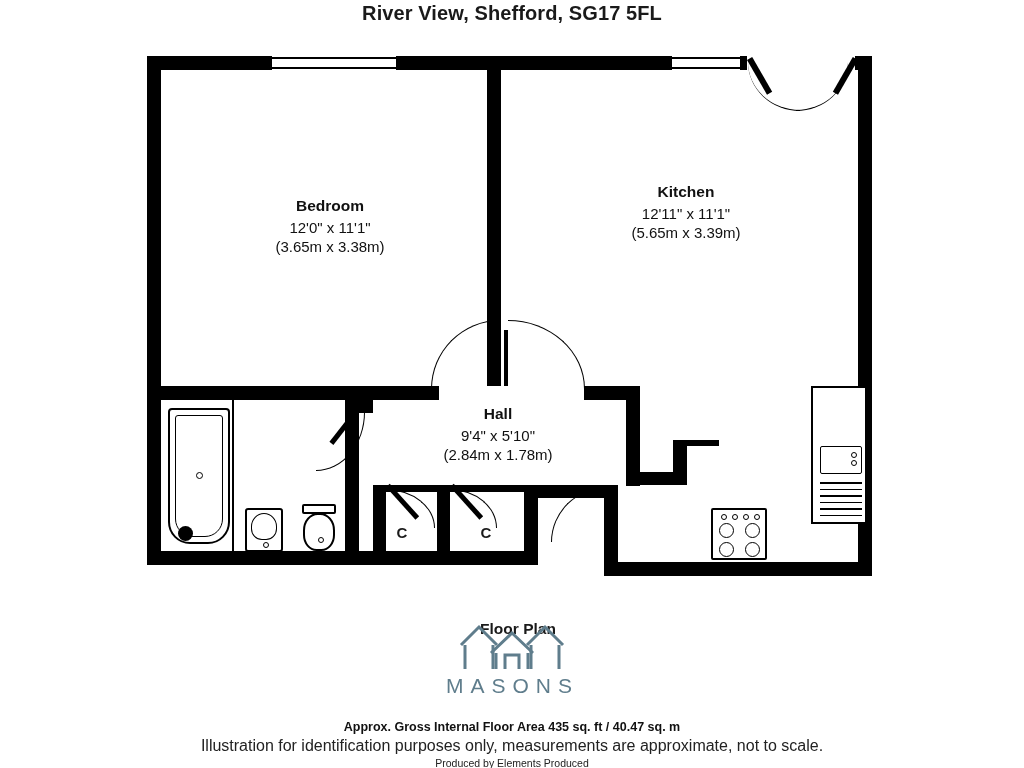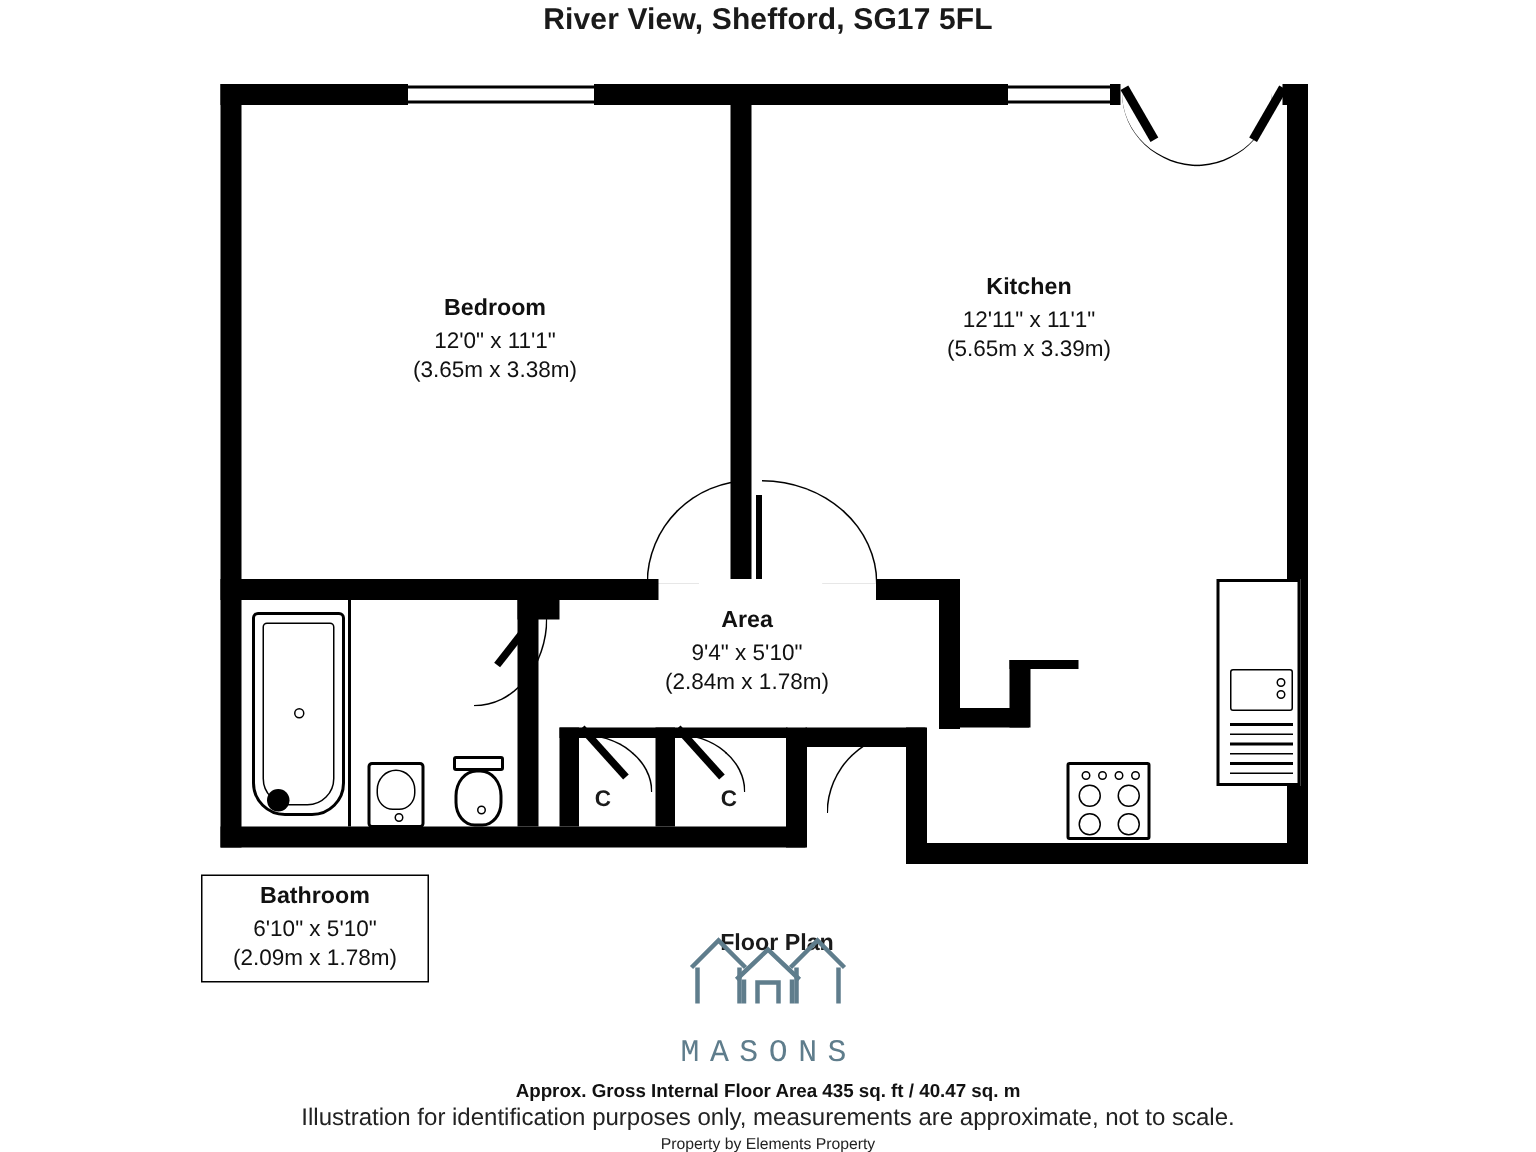--- a/index.html
+++ b/index.html
@@ -193,22 +193,22 @@
   #logo-wrap {
     position: absolute;
     left: 0; top: 615px; width: 1024px;
     text-align: center;
   }
   #logo-mark svg { display: block; margin: 0 auto; }
   #logo-text {
     font-size: 21px;
     letter-spacing: 7px;
     color: #5f7d8c;
-    font-family: Liberation Mono, monospace;
-    margin-top: 20px;
+    font-family: Liberation Sans, sans-serif;
+    margin-top: 3px;
     padding-left: 1px;
   }
   #footer {
     position: absolute;
     left: 0; top: 720px; width: 1024px;
     text-align: center;
   }
   #footer-area {
     font-size: 12.5px;
     font-weight: bold;
@@ -343,30 +343,25 @@
     <span class="dim">(3.65m x 3.38m)</span>
   </div>
 
   <div class="room-label" id="kitchen-label" style="left:562px; top:182px; width:248px;">
     <span class="name">Kitchen</span>
     <span class="dim">12'11" x 11'1"</span>
     <span class="dim">(5.65m x 3.39m)</span>
   </div>
 
   <div class="room-label" id="hall-label" style="left:396px; top:404px; width:204px;">
-    <span class="name">Area</span>
+    <span class="name">Hall</span>
     <span class="dim">9'4" x 5'10"</span>
     <span class="dim">(2.84m x 1.78m)</span>
   </div>
 
-  <div class="room-label" id="bathroom-label" style="left:134px; top:583px; width:152px;">
-    <span class="name">Bathroom</span>
-    <span class="dim">6'10" x 5'10"</span>
-    <span class="dim">(2.09m x 1.78m)</span>
-  </div>
 
   <div class="closet-letter" style="left:386px; top:524px; width:32px;">C</div>
   <div class="closet-letter" style="left:470px; top:524px; width:32px;">C</div>
 
 </div>
 
 <div id="floorplan-caption" style="left:420px; top:620px; width:196px;">Floor Plan</div>
 
 <div id="logo-wrap">
   <div id="logo-mark">
@@ -381,14 +376,14 @@
         <path d="M48 54 L48 40 L62 40 L62 54"></path>
       </g>
     </svg>
   </div>
   <div id="logo-text">MASONS</div>
 </div>
 
 <div id="footer">
   <div id="footer-area">Approx. Gross Internal Floor Area 435 sq. ft / 40.47 sq. m</div>
   <div id="footer-note1">Illustration for identification purposes only, measurements are approximate, not to scale.</div>
-  <div id="footer-note2">Property by Elements Property</div>
+  <div id="footer-note2">Produced by Elements Produced</div>
 </div>
 
 </body></html>

